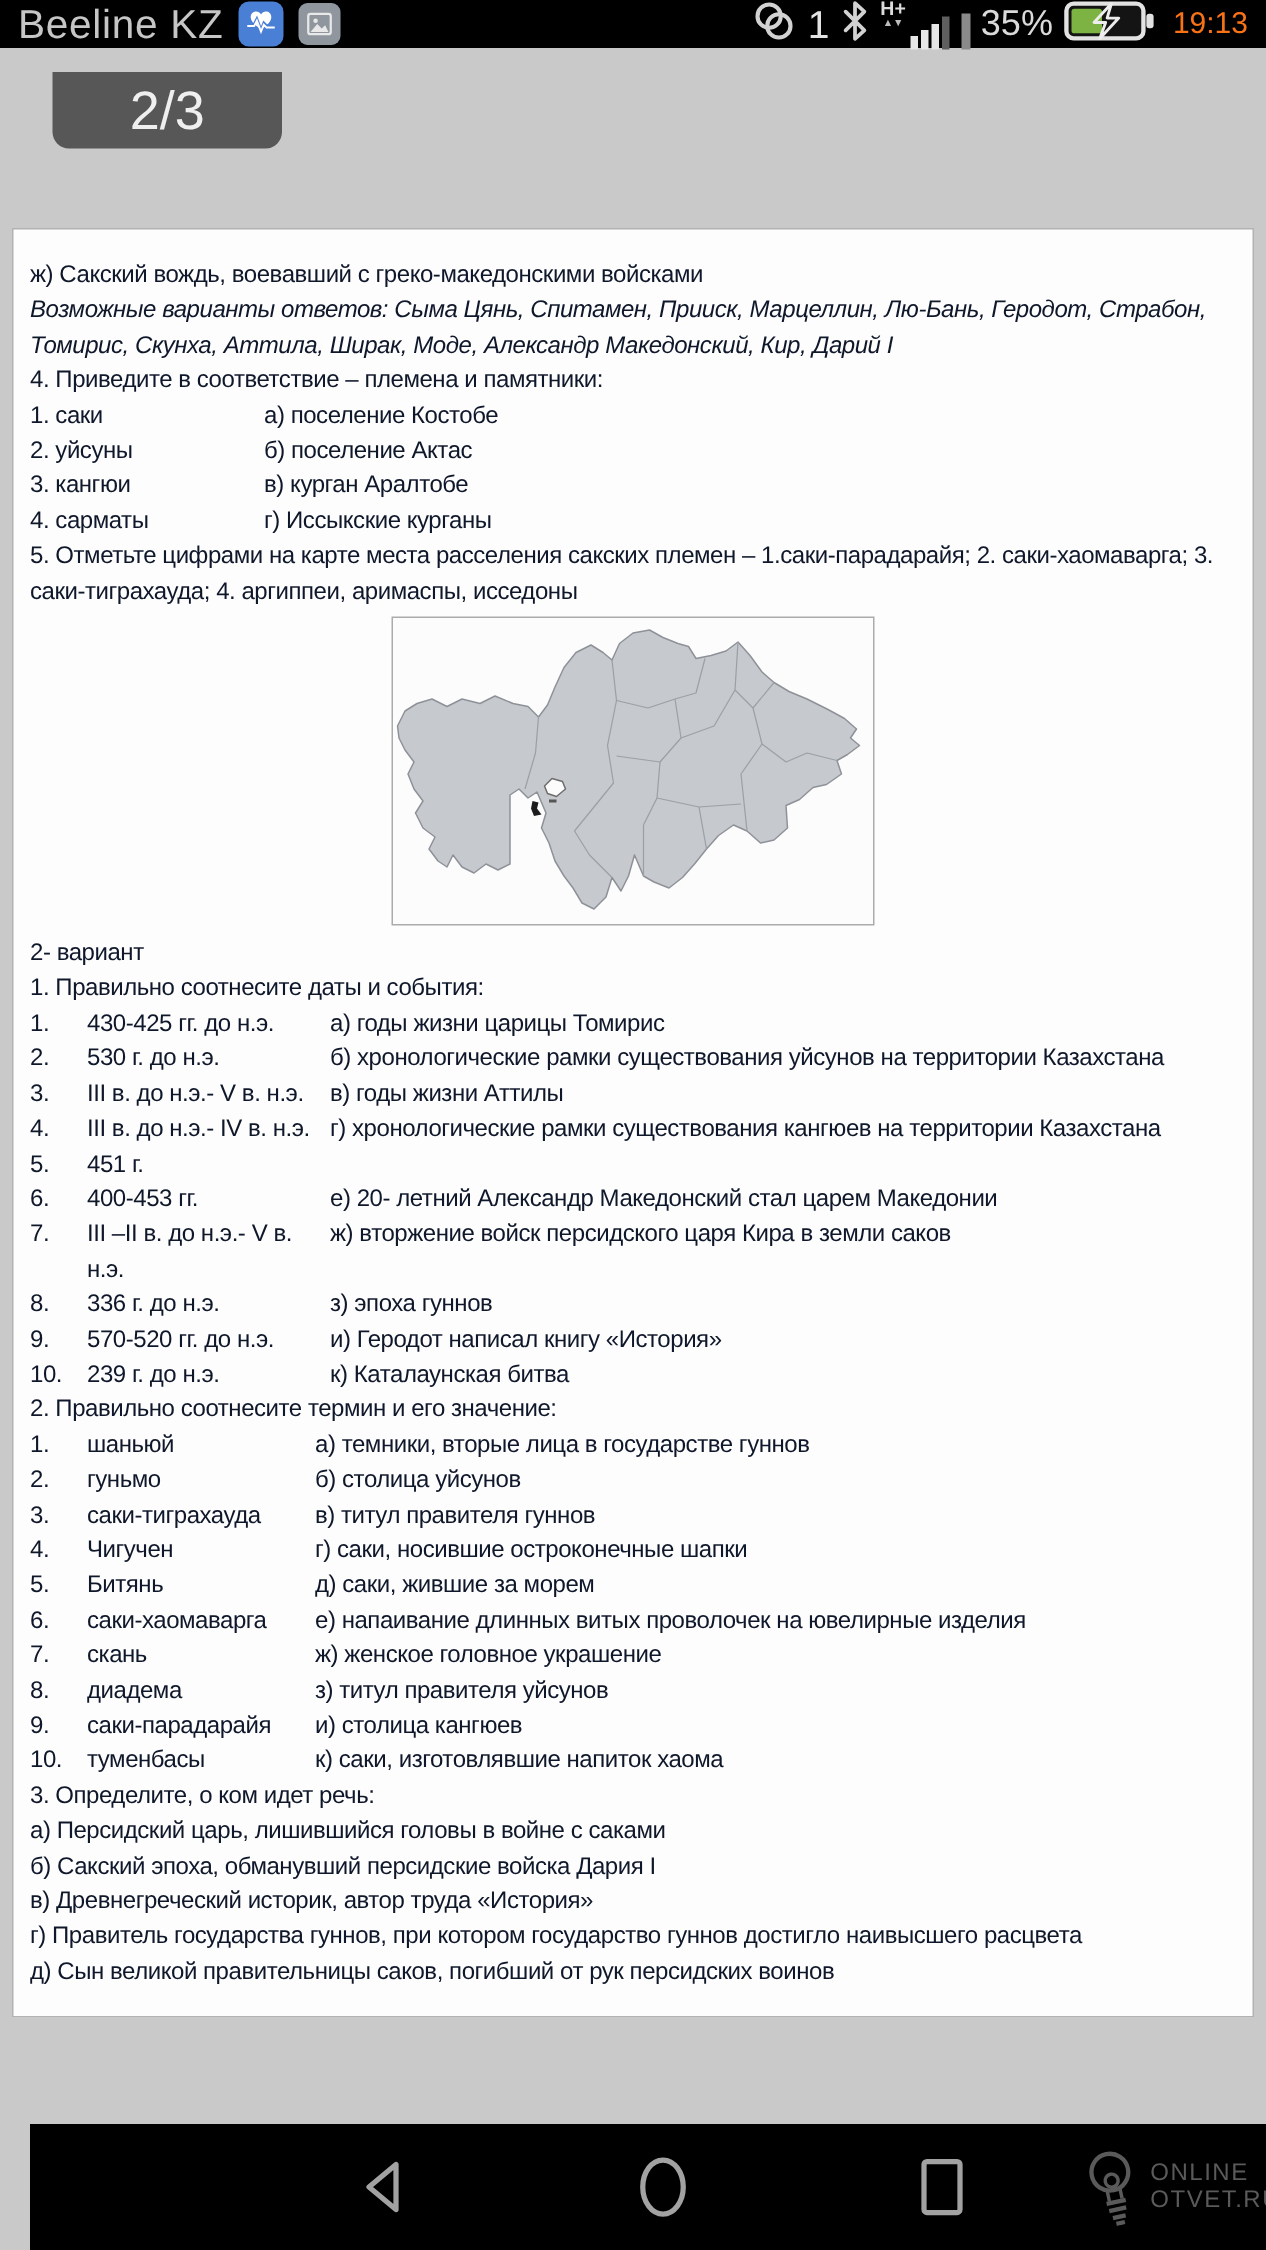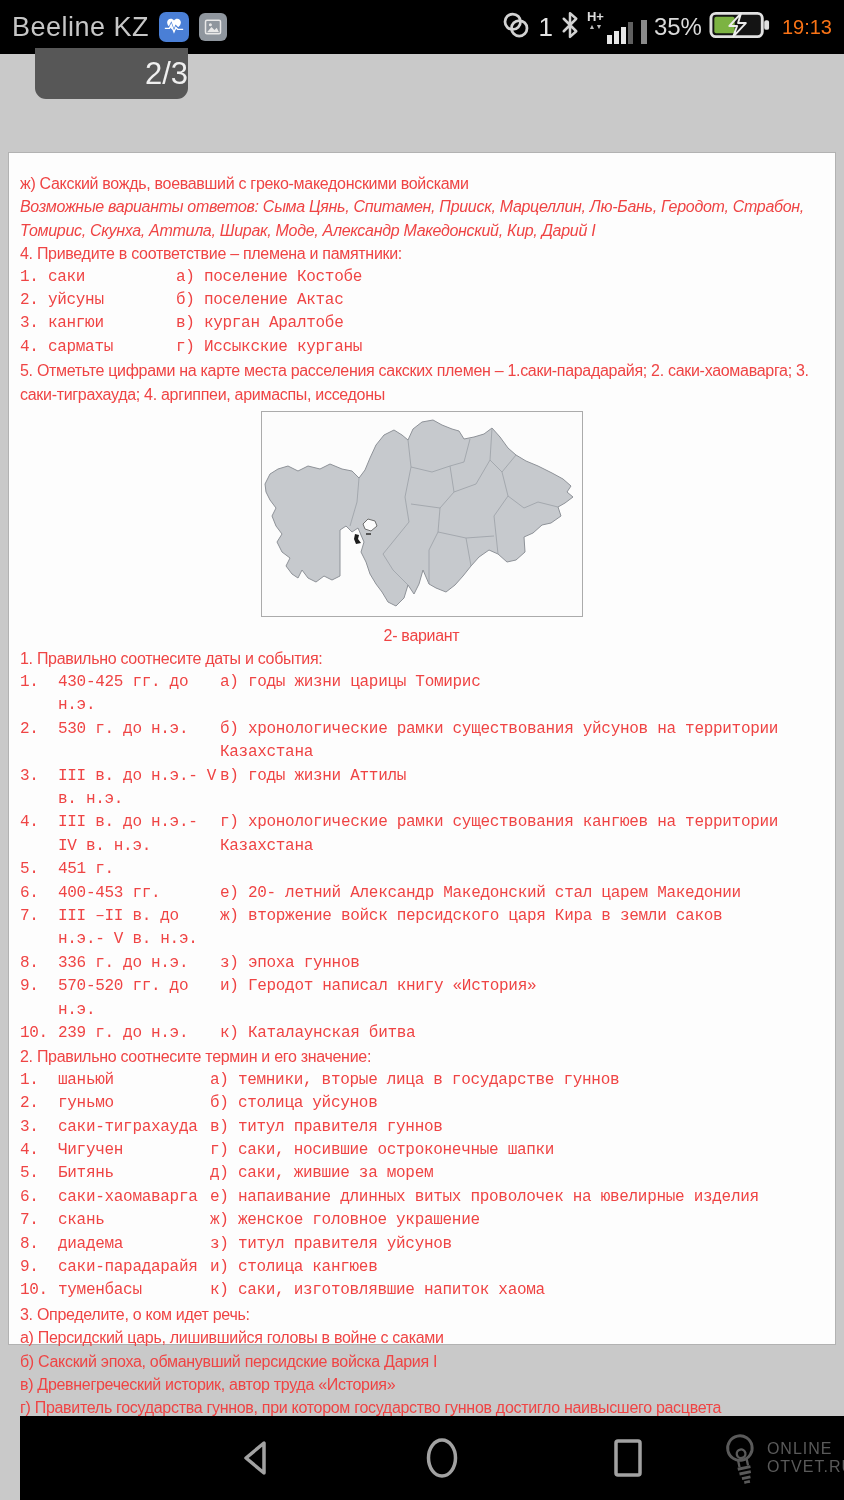--- a/index.html
+++ b/index.html
@@ -4,21 +4,21 @@
 <style>
   * { margin:0; padding:0; box-sizing:border-box; }
   html,body { background:#222; }
   .screen {
     position:relative; width:844px; height:1500px; margin:0 auto;
     background:#c9c9c9; overflow:hidden;
     font-family:"Liberation Sans", sans-serif;
   }
   
   .status-bar {
-    position:absolute; top:0; left:0; width:844px; height:54px;
+    position:absolute; top:0; left:0; width:844px; height:32px;
     background:#000; display:flex; align-items:center; padding:0 12px;
   }
   .carrier { color:#c6c6c6; font-size:27px; letter-spacing:0.5px; }
   .sb-left { display:flex; align-items:center; gap:10px; }
   .sb-right { margin-left:auto; display:flex; align-items:center; gap:7px; }
   .app-ico { width:30px; height:30px; border-radius:7px; display:flex; align-items:center; justify-content:center; }
   .app-ico.health { background:#4a7fd6; }
   .app-ico.gallery { background:#8f969e; width:28px; height:28px; border-radius:6px; }
   .sb-num { color:#e3e3e3; font-size:26px; }
   .net-cluster { display:flex; align-items:flex-end; gap:3px; height:34px; }
@@ -28,38 +28,38 @@
   .bars { display:flex; align-items:flex-end; gap:2px; height:24px; }
   .bar { width:5px; background:#e6e6e6; }
   .bar.dim { background:#5f5f5f; }
   .bar2 { width:6px; height:24px; background:#8a8a8a; margin-left:5px; }
   .pct { color:#dadada; font-size:24px; }
   .time { color:#f97316; font-size:20px; margin-left:4px; }
   
   .page-badge {
     position:absolute; top:48px; left:35px; width:153px; height:51px;
     background:#575757; border-radius:0 0 11px 11px;
-    color:#efefef; font-size:31px; display:flex; align-items:center; justify-content:flex-end;
+    color:#efefef; font-size:36px; display:flex; align-items:center; justify-content:center;
   }
   
   .doc {
     position:absolute; top:152px; left:8px; width:828px; height:1193px;
     background:#fdfdfd; border:1px solid #b2b2b2;
-    padding:19px 12px 0 11px; color:#ef4444;
+    padding:19px 12px 0 11px; color:#0f172a;
     font-size:16px; letter-spacing:-0.3px; line-height:23.4px;
   }
   .doc p { margin:0; }
   .italic { font-style:italic; }
-  .mrow { display:flex;font-family:Liberation Mono, monospace; }
+  .mrow { display:flex; }
   .mrow .num { flex:0 0 38px; }
   .q4 .lcol { flex:0 0 156px; }
   .q1 .lterm { flex:0 0 162px; }
   .q2 .lterm { flex:0 0 152px; }
   .rcol { flex:1; }
-  .center { text-align:center; }
+  .center { text-align:left; }
   .map-box {
     width:322px; height:206px; margin:5px auto 7px auto;
     border:1px solid #ababab; background:#fcfcfc;
   }
   
   .nav-bar {
     position:absolute; left:0; bottom:0; width:844px; height:84px; background:#000;margin-left:20px;
   }
   .nav-btn { position:absolute; top:0; height:84px; display:flex; align-items:center; justify-content:center; width:80px; }
   .nav-back { left:195px; }

